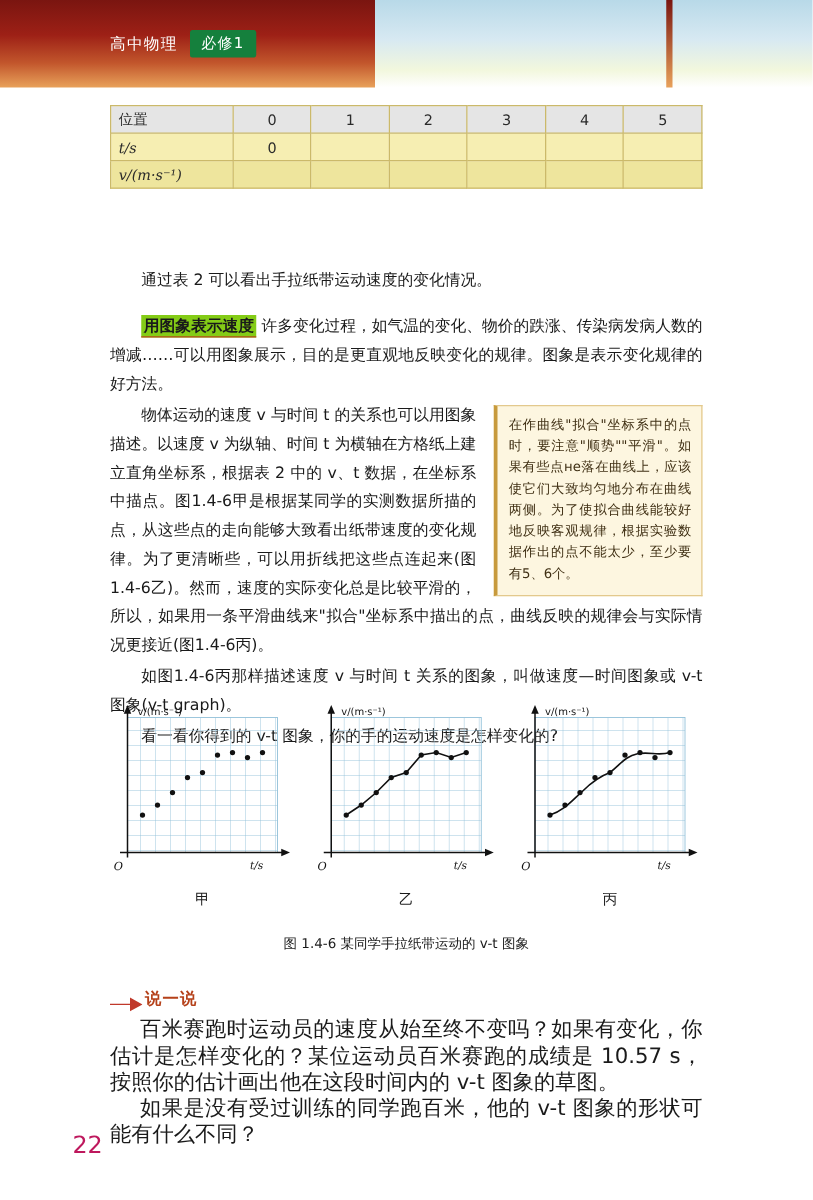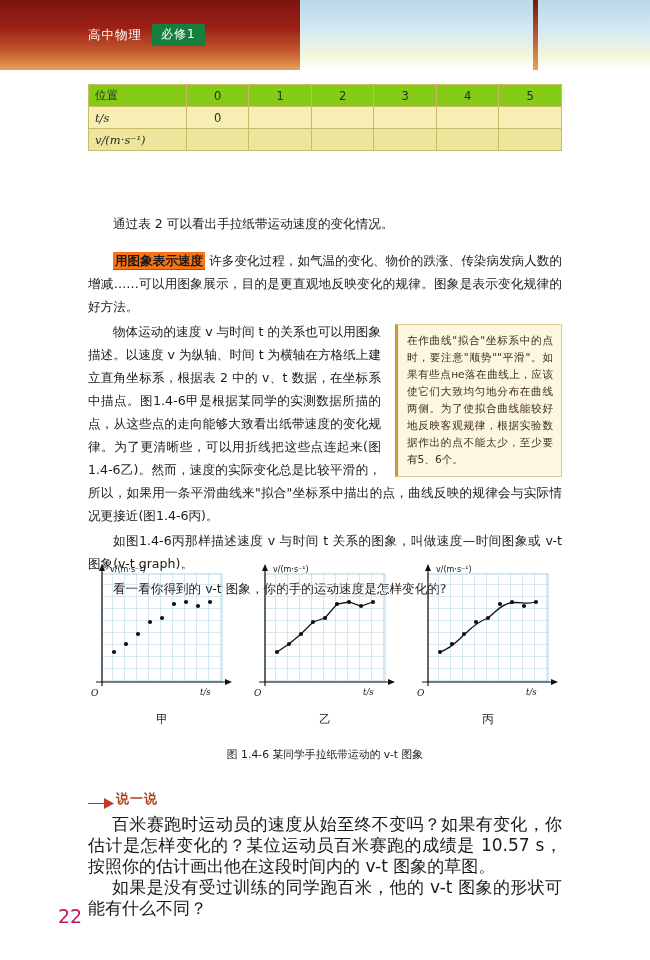--- a/index.html
+++ b/index.html
@@ -82,41 +82,41 @@
     letter-spacing: 0.5px;
     border: 1px solid #b8801f;
     border-bottom: none;
   }
   table.data-table td {
     border: 1px solid #cbb96a;
     height: 21px;
     padding: 0 6px;
     color: #2a2a2a;
   }
-  table.data-table tr.row-a td { background: #84cc16; }
+  table.data-table tr.row-a td { background: #e5e5e5; }
   table.data-table tr.row-b td { background: #f6eeb2; }
   table.data-table tr.row-c td { background: #eee59d; }
   td.col-label { width: 96px; text-align: left; padding-left: 14px; }
   td.col-val { width: 63px; text-align: center; }
   .ital { font-style: italic; font-family: "DejaVu Serif", "Liberation Serif", serif; }
 
   
   .body-text {
     position: absolute;
     left: 88px;
     width: 474px;
     font-family: "DejaVu Sans", "Liberation Sans", sans-serif;
     font-size: 12.6px;
     line-height: 23px;
     color: #1a1a1a;
     text-align: justify;
   }
   .p { margin: 0 0 2px 0; text-indent: 25px; }
   .hl-title {
-    background: #f97316;
+    background: #84cc16;
     font-weight: bold;
     padding: 1px 2px;
     border-bottom: 1.5px solid #b54a19;
   }
 
   
   .note-box {
     float: right;
     width: 146px;
     margin: 4px 0 2px 14px;

